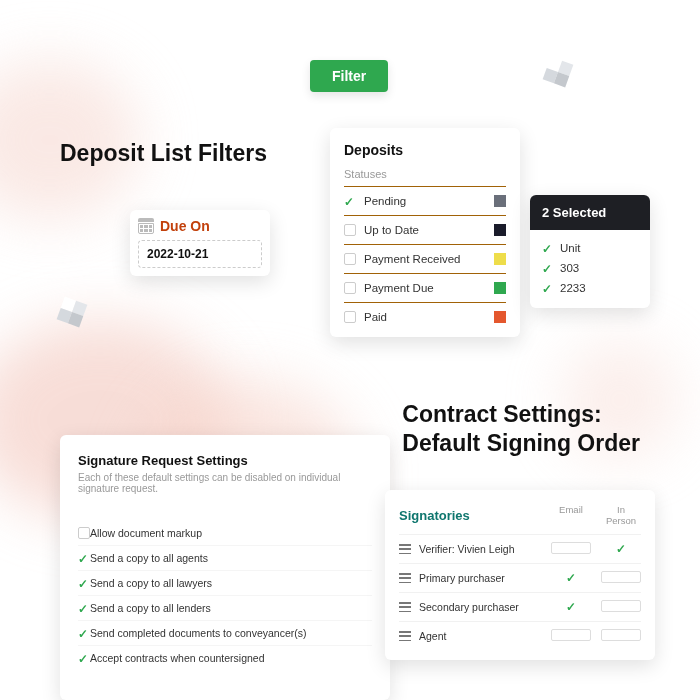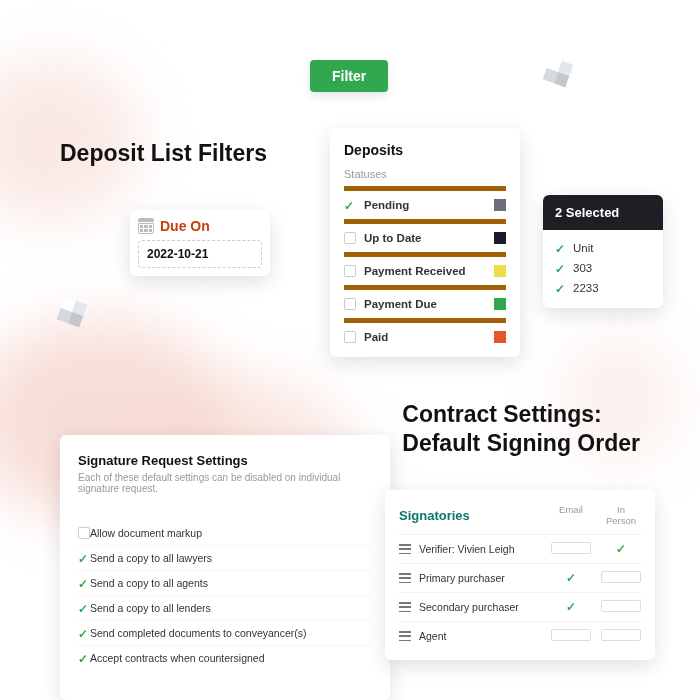--- a/index.html
+++ b/index.html
@@ -60,30 +60,30 @@
   }
   .cal-icon{width:16px;height:16px;display:grid;grid-template-rows:4px 1fr;gap:1px;}
   .cal-icon .top{background:#bbb;border-radius:2px 2px 0 0;}
   .cal-icon .bot{border:1.5px solid #bbb;border-radius:0 0 2px 2px;display:grid;grid-template-columns:repeat(3,1fr);grid-template-rows:repeat(2,1fr);gap:1px;padding:1px;}
   .cal-icon .bot i{background:#bbb;}
 
   
   .deposits { left:330px; top:128px; width:190px; padding:14px 14px 6px; }
   .deposits h4{font-size:14px;font-weight:700;color:#111;margin-bottom:10px;}
   .deposits .sub{font-size:11px;color:#999;margin-bottom:6px;}
-  .status-row{display:flex;align-items:center;justify-content:space-between;padding:8px 0;border-top:5px solid #a16207;font-size:11.5px;color:#333;font-weight:bold;}
+  .status-row{display:flex;align-items:center;justify-content:space-between;padding:8px 0;border-top:1px solid #a16207;font-size:11.5px;color:#333;}
   .status-row:first-of-type{}
   .status-left{display:flex;align-items:center;gap:8px;}
   .status-left .cb{width:12px;height:12px;border:1.5px solid #ccc;border-radius:2px;display:flex;align-items:center;justify-content:center;}
   .swatch{width:12px;height:12px;}
   .check{width:12px;height:12px;}
   .check::before{content:"✓";color:#2fa84f;font-size:12px;font-weight:700;}
 
   
-  .selected { right:37px; top:195px; width:120px; }
+  .selected { right:50px; top:195px; width:120px; }
   .selected .hdr{background:#1e1f24;color:#fff;font-size:13px;font-weight:700;padding:10px 12px;border-radius:6px 6px 0 0;}
   .selected .body{padding:8px 12px 10px;}
   .selected .row{display:flex;align-items:center;gap:6px;font-size:11.5px;color:#333;padding:4px 0;}
 
   
   .sig { left:60px; top:435px; width:330px; padding:18px 18px 30px; }
   .sig h4{font-size:13px;font-weight:700;color:#111;margin-bottom:4px;}
   .sig .sub{font-size:10px;color:#999;margin-bottom:27px;}
   .sig .row{display:flex;align-items:center;gap:0;font-size:10.5px;color:#333;padding:6px 0;border-top:1px solid #f5f5f5;}
   .sig .row:first-of-type{border-top:none;}
@@ -212,25 +212,25 @@
 <div class="card sig">
   <h4>Signature Request Settings</h4>
   <div class="sub">Each of these default settings can be disabled on individual signature request.</div>
   <div id="sig-list">
       <div class="row">
         <span class="box-empty"></span>
         <span>Allow document markup</span>
       </div>
       <div class="row">
         <span class="check"></span>
+        <span>Send a copy to all agents</span>
+      </div>
+      <div class="row">
+        <span class="check"></span>
         <span>Send a copy to all lawyers</span>
-      </div>
-      <div class="row">
-        <span class="check"></span>
-        <span>Send a copy to all agents</span>
       </div>
       <div class="row">
         <span class="check"></span>
         <span>Send a copy to all lenders</span>
       </div>
       <div class="row">
         <span class="check"></span>
         <span>Send completed documents to conveyancer(s)</span>
       </div>
       <div class="row">

